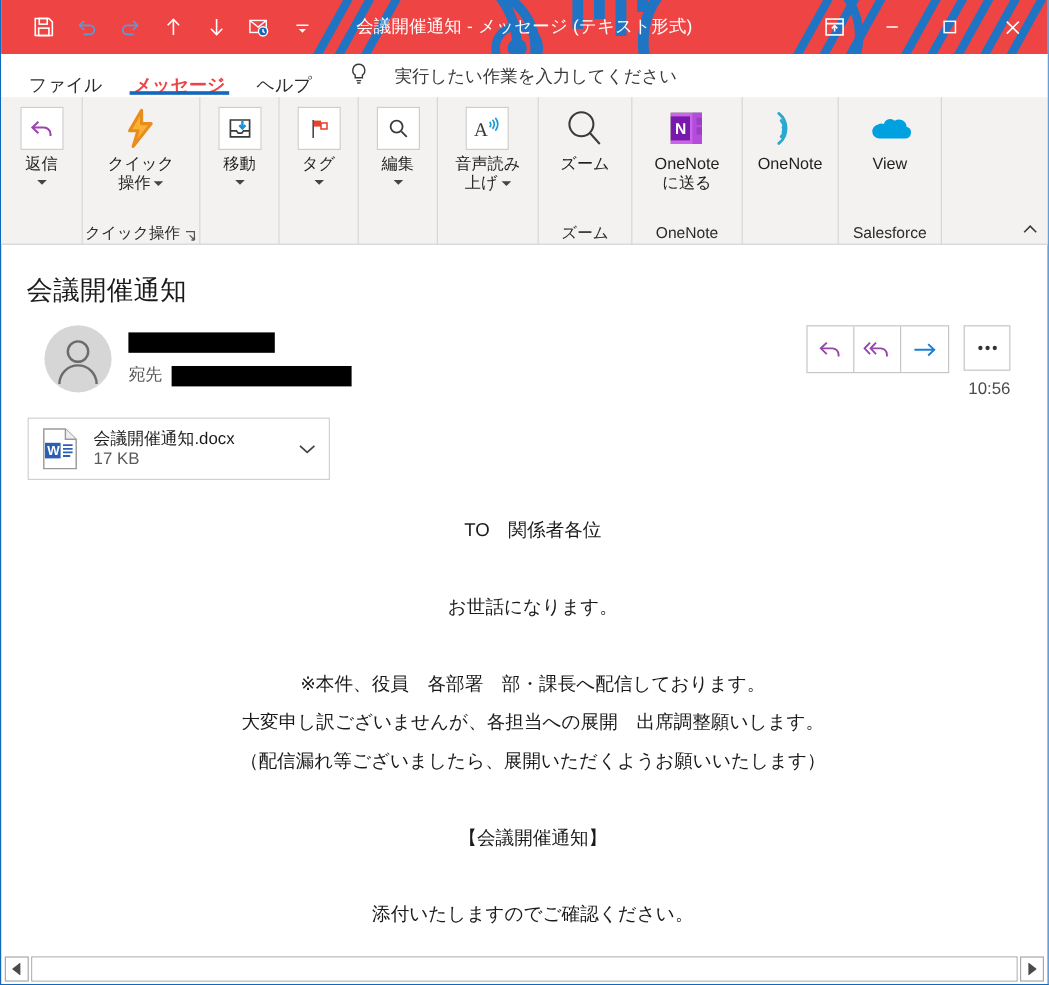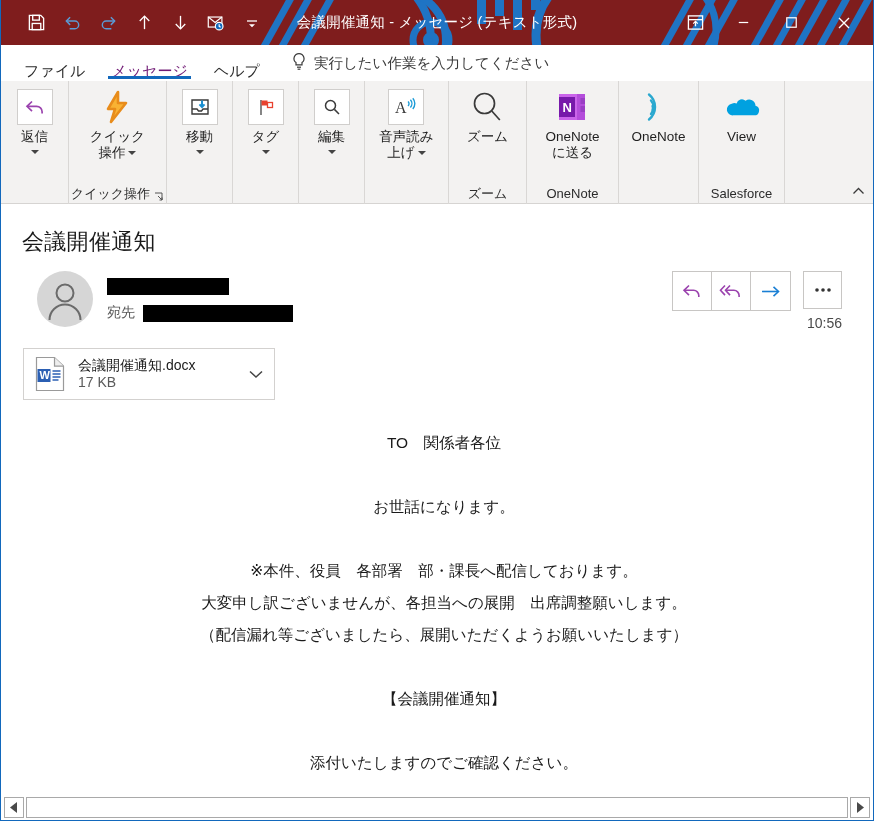--- a/index.html
+++ b/index.html
@@ -14,21 +14,21 @@
     position: relative;
     border: 1px solid #1268bc;
     border-top: none;
     background: #ffffff;
   }
 
   
   .titlebar {
     position: relative;
     height: 45px;
-    background: #7f1d1d;
+    background: #ef4444;
     overflow: hidden;
     display: flex;
     align-items: center;
   }
   .tb-pattern {
     position: absolute; inset: 0;
     pointer-events: none;
     opacity: 1;
   }
   .qat {
@@ -78,31 +78,31 @@
     font-size: 15px;
     color: #2b2b2b;
   }
   .tab {
     position: relative;
     padding: 0 13px;
     height: 36px;
     display: flex; align-items: flex-end;
     white-space: nowrap;
   }
-  .tab.active { font-weight: normal; color: #701a75; }
+  .tab.active { font-weight: bold; color: #ef4444; }
   .tab.active::after {
     content: "";
     position: absolute;
     left: 10px; right: 10px; bottom: 2px;
     height: 3px;
     background: #1268bc;
   }
   .tellme {
     display: flex; align-items: center;
-    gap: 7px;
+    gap: 22px;
     margin-left: 18px;
     color: #3a3a3a;
     font-size: 14.5px;
     white-space: nowrap;
   }
 
   
   .ribbon {
     height: 123px;
     background: #f3f2f1;

